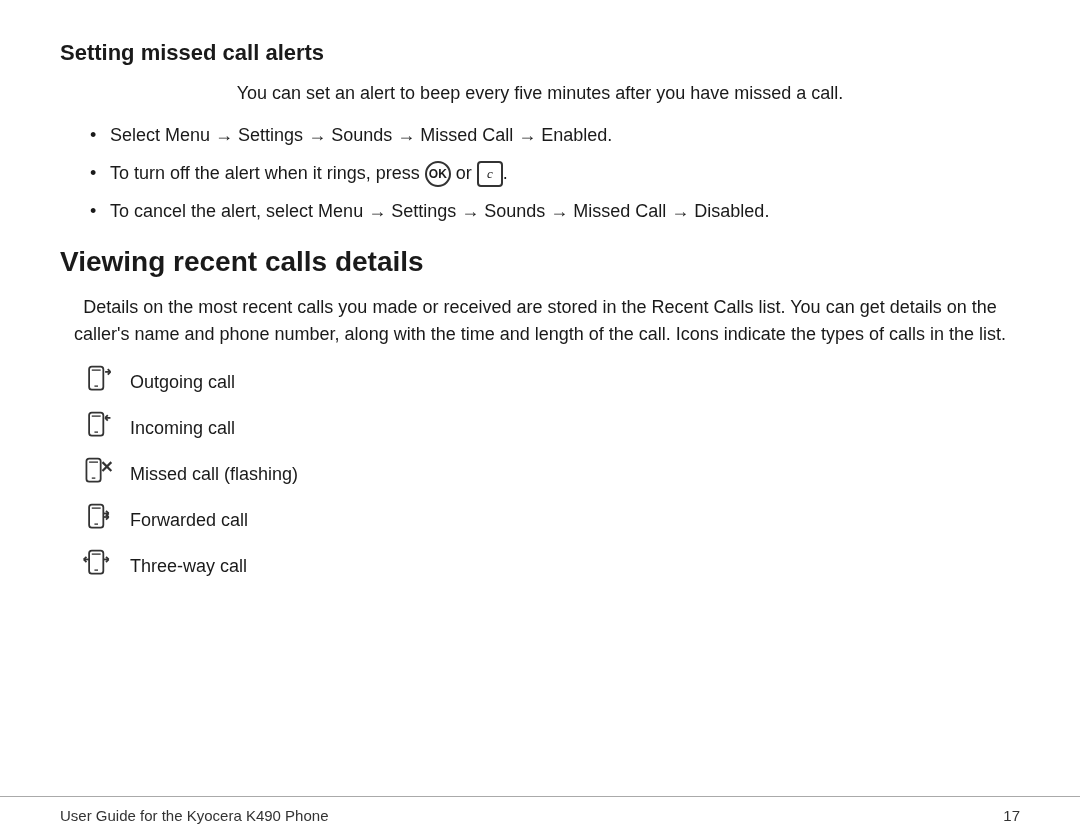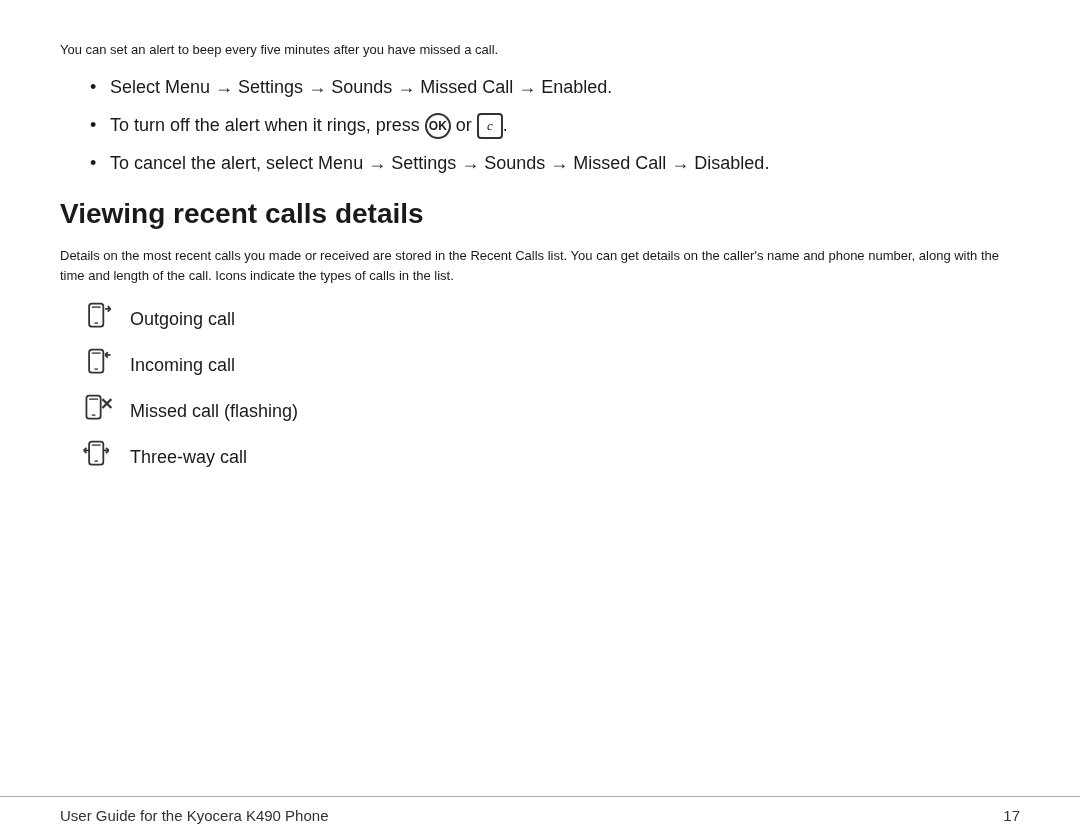--- a/index.html
+++ b/index.html
@@ -24,23 +24,24 @@
       padding: 40px 60px 20px 60px;
     }
 
     .section-title {
       font-size: 22px;
       font-weight: bold;
       margin-bottom: 14px;
     }
 
     .body-text {
-      font-size: 13px;
+      font-size: 18px;
       line-height: 1.55;
       margin-bottom: 14px;
+      text-align: center;
     }
 
     .bullet-list {
       list-style: none;
       margin-left: 30px;
       margin-bottom: 20px;
     }
 
     .bullet-list li {
       position: relative;
@@ -132,20 +133,21 @@
       align-items: center;
       font-size: 15px;
       color: #333;
     }
   </style>
 </head>
 <body>
 
 <div class="page-content">
 
+  <h2 class="section-title">Setting missed call alerts</h2>
 
   <p class="body-text">You can set an alert to beep every five minutes after you have missed a call.</p>
 
   <ul class="bullet-list">
     <li>
       Select <span class="bold">Menu</span> → <span class="bold">Settings</span> → <span class="bold">Sounds</span> → <span class="bold">Missed Call</span> → <span class="bold">Enabled</span>.
     </li>
     <li>
       To turn off the alert when it rings, press
       <span class="ok-btn">OK</span>
@@ -201,20 +203,37 @@
           <line x1="8" y1="8" x2="18" y2="8" stroke="#333" stroke-width="1.5"></line>
           <line x1="11" y1="26" x2="15" y2="26" stroke="#333" stroke-width="1.5"></line>
 
           <line x1="23" y1="8" x2="33" y2="18" stroke="#333" stroke-width="2.5"></line>
           <line x1="33" y1="8" x2="23" y2="18" stroke="#333" stroke-width="2.5"></line>
         </svg>
       </span>
       <span>Missed call (flashing)</span>
     </li>
 
+    <li>
+      <span class="call-icon">
+        <svg class="phone-svg" viewBox="0 0 36 36" xmlns="http://www.w3.org/2000/svg">
+          <rect x="8" y="4" width="16" height="26" rx="3" ry="3" fill="none" stroke="#333" stroke-width="2"></rect>
+          <line x1="11" y1="8" x2="21" y2="8" stroke="#333" stroke-width="1.5"></line>
+          <line x1="14" y1="26" x2="18" y2="26" stroke="#333" stroke-width="1.5"></line>
+
+          <line x1="24" y1="14" x2="30" y2="14" stroke="#333" stroke-width="2"></line>
+          <line x1="27" y1="11" x2="30" y2="14" stroke="#333" stroke-width="2"></line>
+          <line x1="27" y1="17" x2="30" y2="14" stroke="#333" stroke-width="2"></line>
+          <line x1="24" y1="18" x2="30" y2="18" stroke="#333" stroke-width="2"></line>
+          <line x1="27" y1="15" x2="30" y2="18" stroke="#333" stroke-width="2"></line>
+          <line x1="27" y1="21" x2="30" y2="18" stroke="#333" stroke-width="2"></line>
+        </svg>
+      </span>
+      <span>Forwarded call</span>
+    </li>
 
     <li>
       <span class="call-icon">
         <svg class="phone-svg" viewBox="0 0 36 36" xmlns="http://www.w3.org/2000/svg">
           <rect x="8" y="4" width="16" height="26" rx="3" ry="3" fill="none" stroke="#333" stroke-width="2"></rect>
           <line x1="11" y1="8" x2="21" y2="8" stroke="#333" stroke-width="1.5"></line>
           <line x1="14" y1="26" x2="18" y2="26" stroke="#333" stroke-width="1.5"></line>
 
           <line x1="2" y1="14" x2="8" y2="14" stroke="#333" stroke-width="2"></line>
           <line x1="2" y1="14" x2="5" y2="11" stroke="#333" stroke-width="2"></line>

